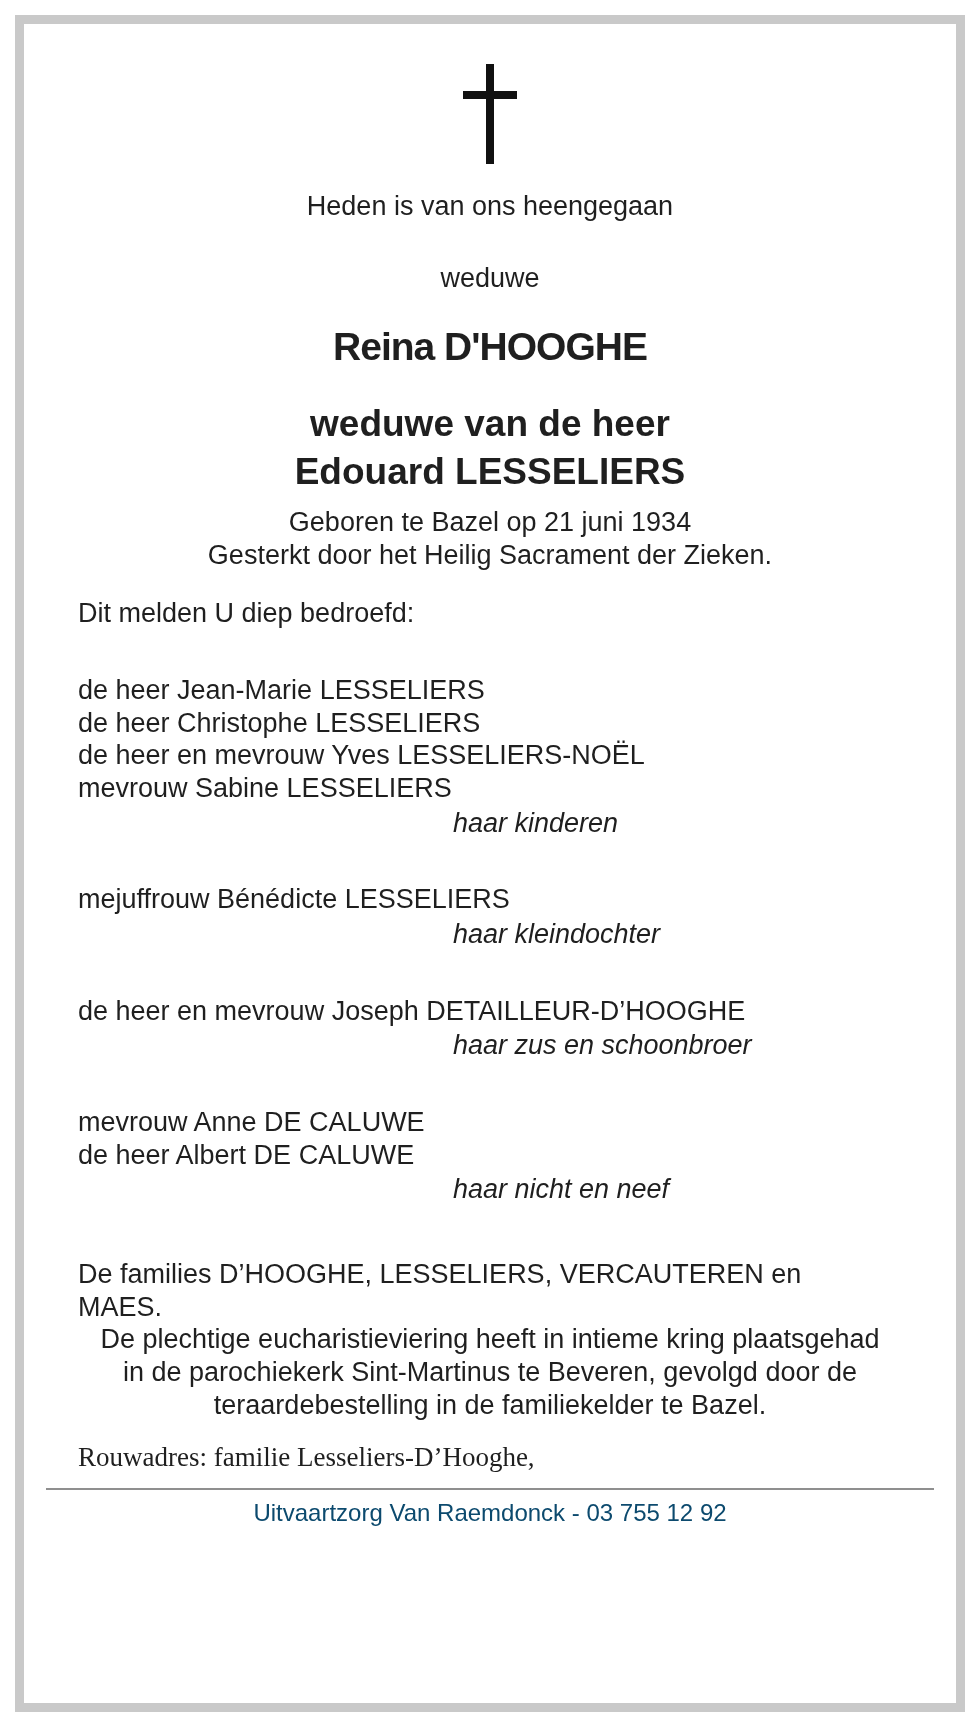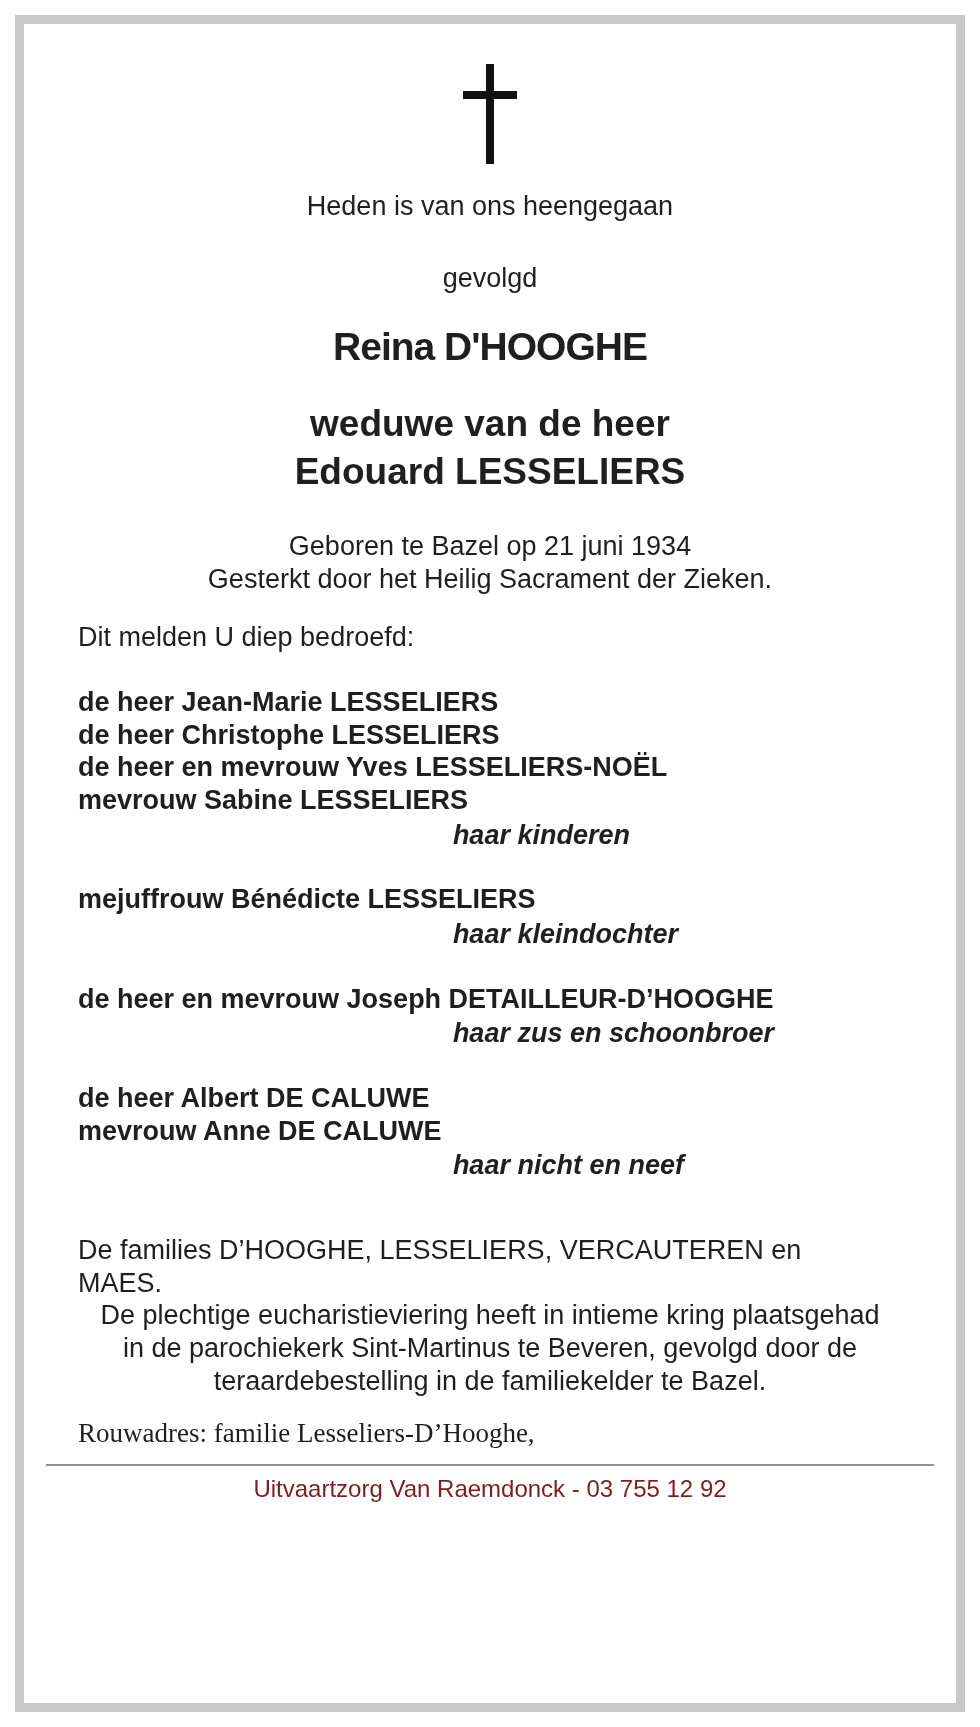--- a/index.html
+++ b/index.html
@@ -45,31 +45,30 @@
     margin: 32px 0 34px 0;
     line-height: 1.0;
   }
   .widow-block {
     font-weight: bold;
     font-size: 37px;
     text-align: center;
     line-height: 1.3;
   }
   .vitals {
-    margin-top: 34px;
+    margin-top: 10px;
     text-align: center;
   }
   .announcement {
     margin-top: 26px;
     padding-left: 28px;
   }
   .group {
-    margin-top: 32px;
+    margin-top: 44px;
     padding-left: 28px;
-    font-weight: bold;
   }
   .group p { line-height: 1.21; }
   .relation {
     font-style: italic;
     padding-left: 44%;
     margin-top: 2px;
   }
   .families {
     margin-top: 52px;
     padding-left: 28px;
@@ -88,42 +87,42 @@
     padding-left: 160px;
   }
   .divider {
     border: none;
     border-top: 2px solid #8f8f8f;
     margin: 14px -4px 0 -4px;
   }
   .footer {
     text-align: center;
     font-size: 24px;
-    color: #7f1d1d;
+    color: #0c4a6e;
     margin-top: 8px;
   }
   svg.cross { display: inline-block; }
 </style>
 </head>
 <body>
 
 <div class="page">
   <div class="frame">
     <div class="content">
 
       <div class="cross-wrap">
         <svg class="cross" width="58" height="100" viewBox="0 0 58 100" aria-hidden="true">
           <rect x="25" y="0" width="8" height="100" fill="#111"></rect>
           <rect x="2" y="27" width="54" height="8" fill="#111"></rect>
         </svg>
       </div>
 
       <p class="center intro">Heden is van ons heengegaan</p>
 
-      <p class="center salutation">gevolgd</p>
+      <p class="center salutation">weduwe</p>
 
       <h1 class="deceased-name">Reina D'HOOGHE</h1>
 
       <div class="widow-block">
         <p>weduwe van de heer</p>
         <p>Edouard LESSELIERS</p>
       </div>
 
       <div class="vitals">
         <p>Geboren te Bazel op 21 juni 1934</p>
@@ -144,22 +143,22 @@
         <p>mejuffrouw Bénédicte LESSELIERS</p>
         <p class="relation">haar kleindochter</p>
       </div>
 
       <div class="group">
         <p>de heer en mevrouw Joseph DETAILLEUR-D’HOOGHE</p>
         <p class="relation">haar zus en schoonbroer</p>
       </div>
 
       <div class="group">
+        <p>mevrouw Anne DE CALUWE</p>
         <p>de heer Albert DE CALUWE</p>
-        <p>mevrouw Anne DE CALUWE</p>
         <p class="relation">haar nicht en neef</p>
       </div>
 
       <p class="families">De families D’HOOGHE, LESSELIERS, VERCAUTEREN en MAES.</p>
 
       <p class="ceremony">De plechtige eucharistieviering heeft in intieme kring plaatsgehad in de parochiekerk Sint-Martinus te Beveren, gevolgd door de teraardebestelling in de familiekelder te Bazel.</p>
 
       <div class="mourning-address">
         <p class="line1">Rouwadres: familie Lesseliers-D’Hooghe,</p>
       </div>

